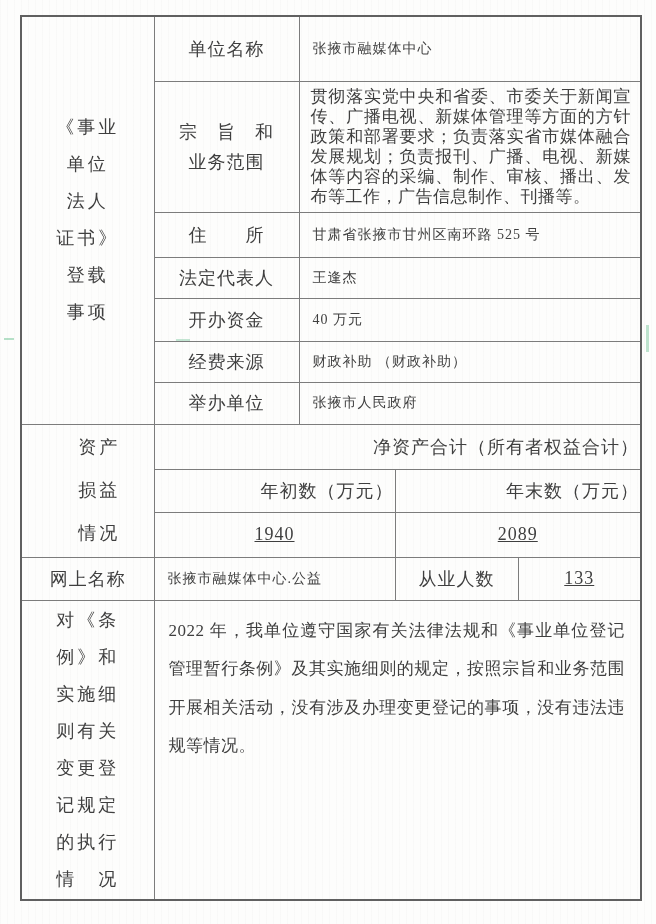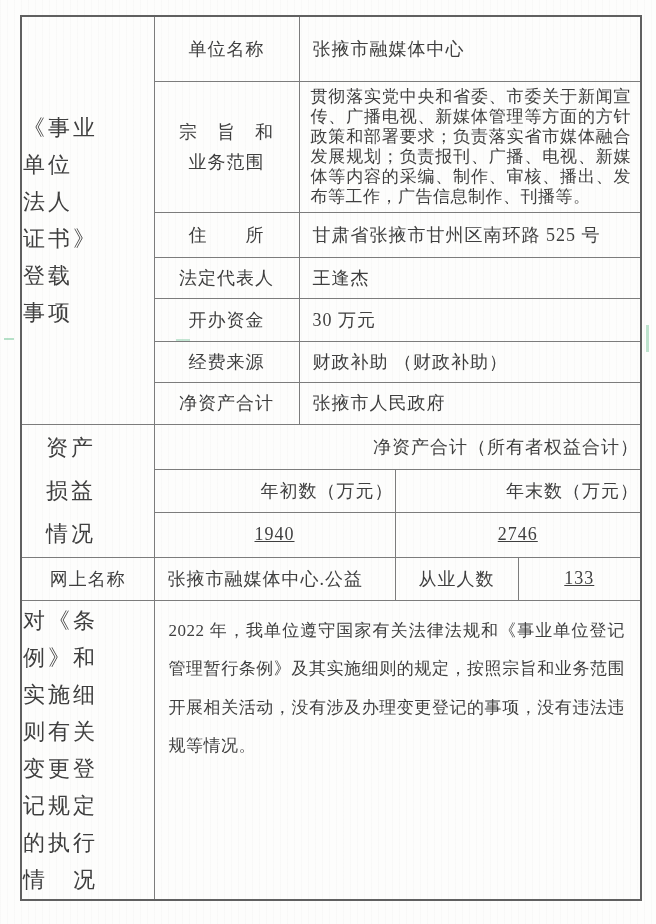--- a/index.html
+++ b/index.html
@@ -26,28 +26,29 @@
     left: 20px;
     top: 15px;
     width: 620px;
     height: 883px;
     border-collapse: collapse;
     table-layout: fixed;
     border: 2px solid #606060;
   }
   td {
     border: 1px solid #7c7c7c;
-    font-size: 18px;
+    font-size: 14px;
     color: #3f3f3f;
     overflow: hidden;
     vertical-align: middle;
   }
   td.rowhead {
+    text-align: center;
     white-space: pre-line;
-    font-size: 22px;
+    font-size: 18px;
     letter-spacing: 3px;
     line-height: 37px;
     margin-top: 16px;
   }
   td.rowhead-assets {
     line-height: 43px;
     padding-left: 24px;
   }
   td.label {
     text-align: center;
@@ -130,44 +131,44 @@
       <tr style="height:45px">
         <td class="label">住　　所</td>
         <td class="value" colspan="3">甘肃省张掖市甘州区南环路 525 号</td>
       </tr>
       <tr style="height:41px">
         <td class="label">法定代表人</td>
         <td class="value" colspan="3">王逢杰</td>
       </tr>
       <tr style="height:43px">
         <td class="label">开办资金</td>
-        <td class="value" colspan="3">30 万元</td>
+        <td class="value" colspan="3">40 万元</td>
       </tr>
       <tr style="height:41px">
         <td class="label">经费来源</td>
         <td class="value" colspan="3">财政补助 （财政补助）</td>
       </tr>
       <tr style="height:42px">
-        <td class="label">净资产合计</td>
+        <td class="label">举办单位</td>
         <td class="value" colspan="3">张掖市人民政府</td>
       </tr>
 
       <tr style="height:45px">
         <td class="rowhead rowhead-assets" rowspan="3">资产
 损益
 情况</td>
         <td class="center" colspan="4">净资产合计（所有者权益合计）</td>
       </tr>
       <tr style="height:43px">
         <td class="center" colspan="2">年初数（万元）</td>
         <td class="center" colspan="2">年末数（万元）</td>
       </tr>
       <tr style="height:45px">
         <td class="num" colspan="2">1940</td>
-        <td class="num" colspan="2">2746</td>
+        <td class="num" colspan="2">2089</td>
       </tr>
 
       <tr style="height:43px">
         <td class="label">网上名称</td>
         <td class="value" colspan="2">张掖市融媒体中心.公益</td>
         <td class="label">从业人数</td>
         <td class="num">133</td>
       </tr>
 
       <tr style="height:262px">

